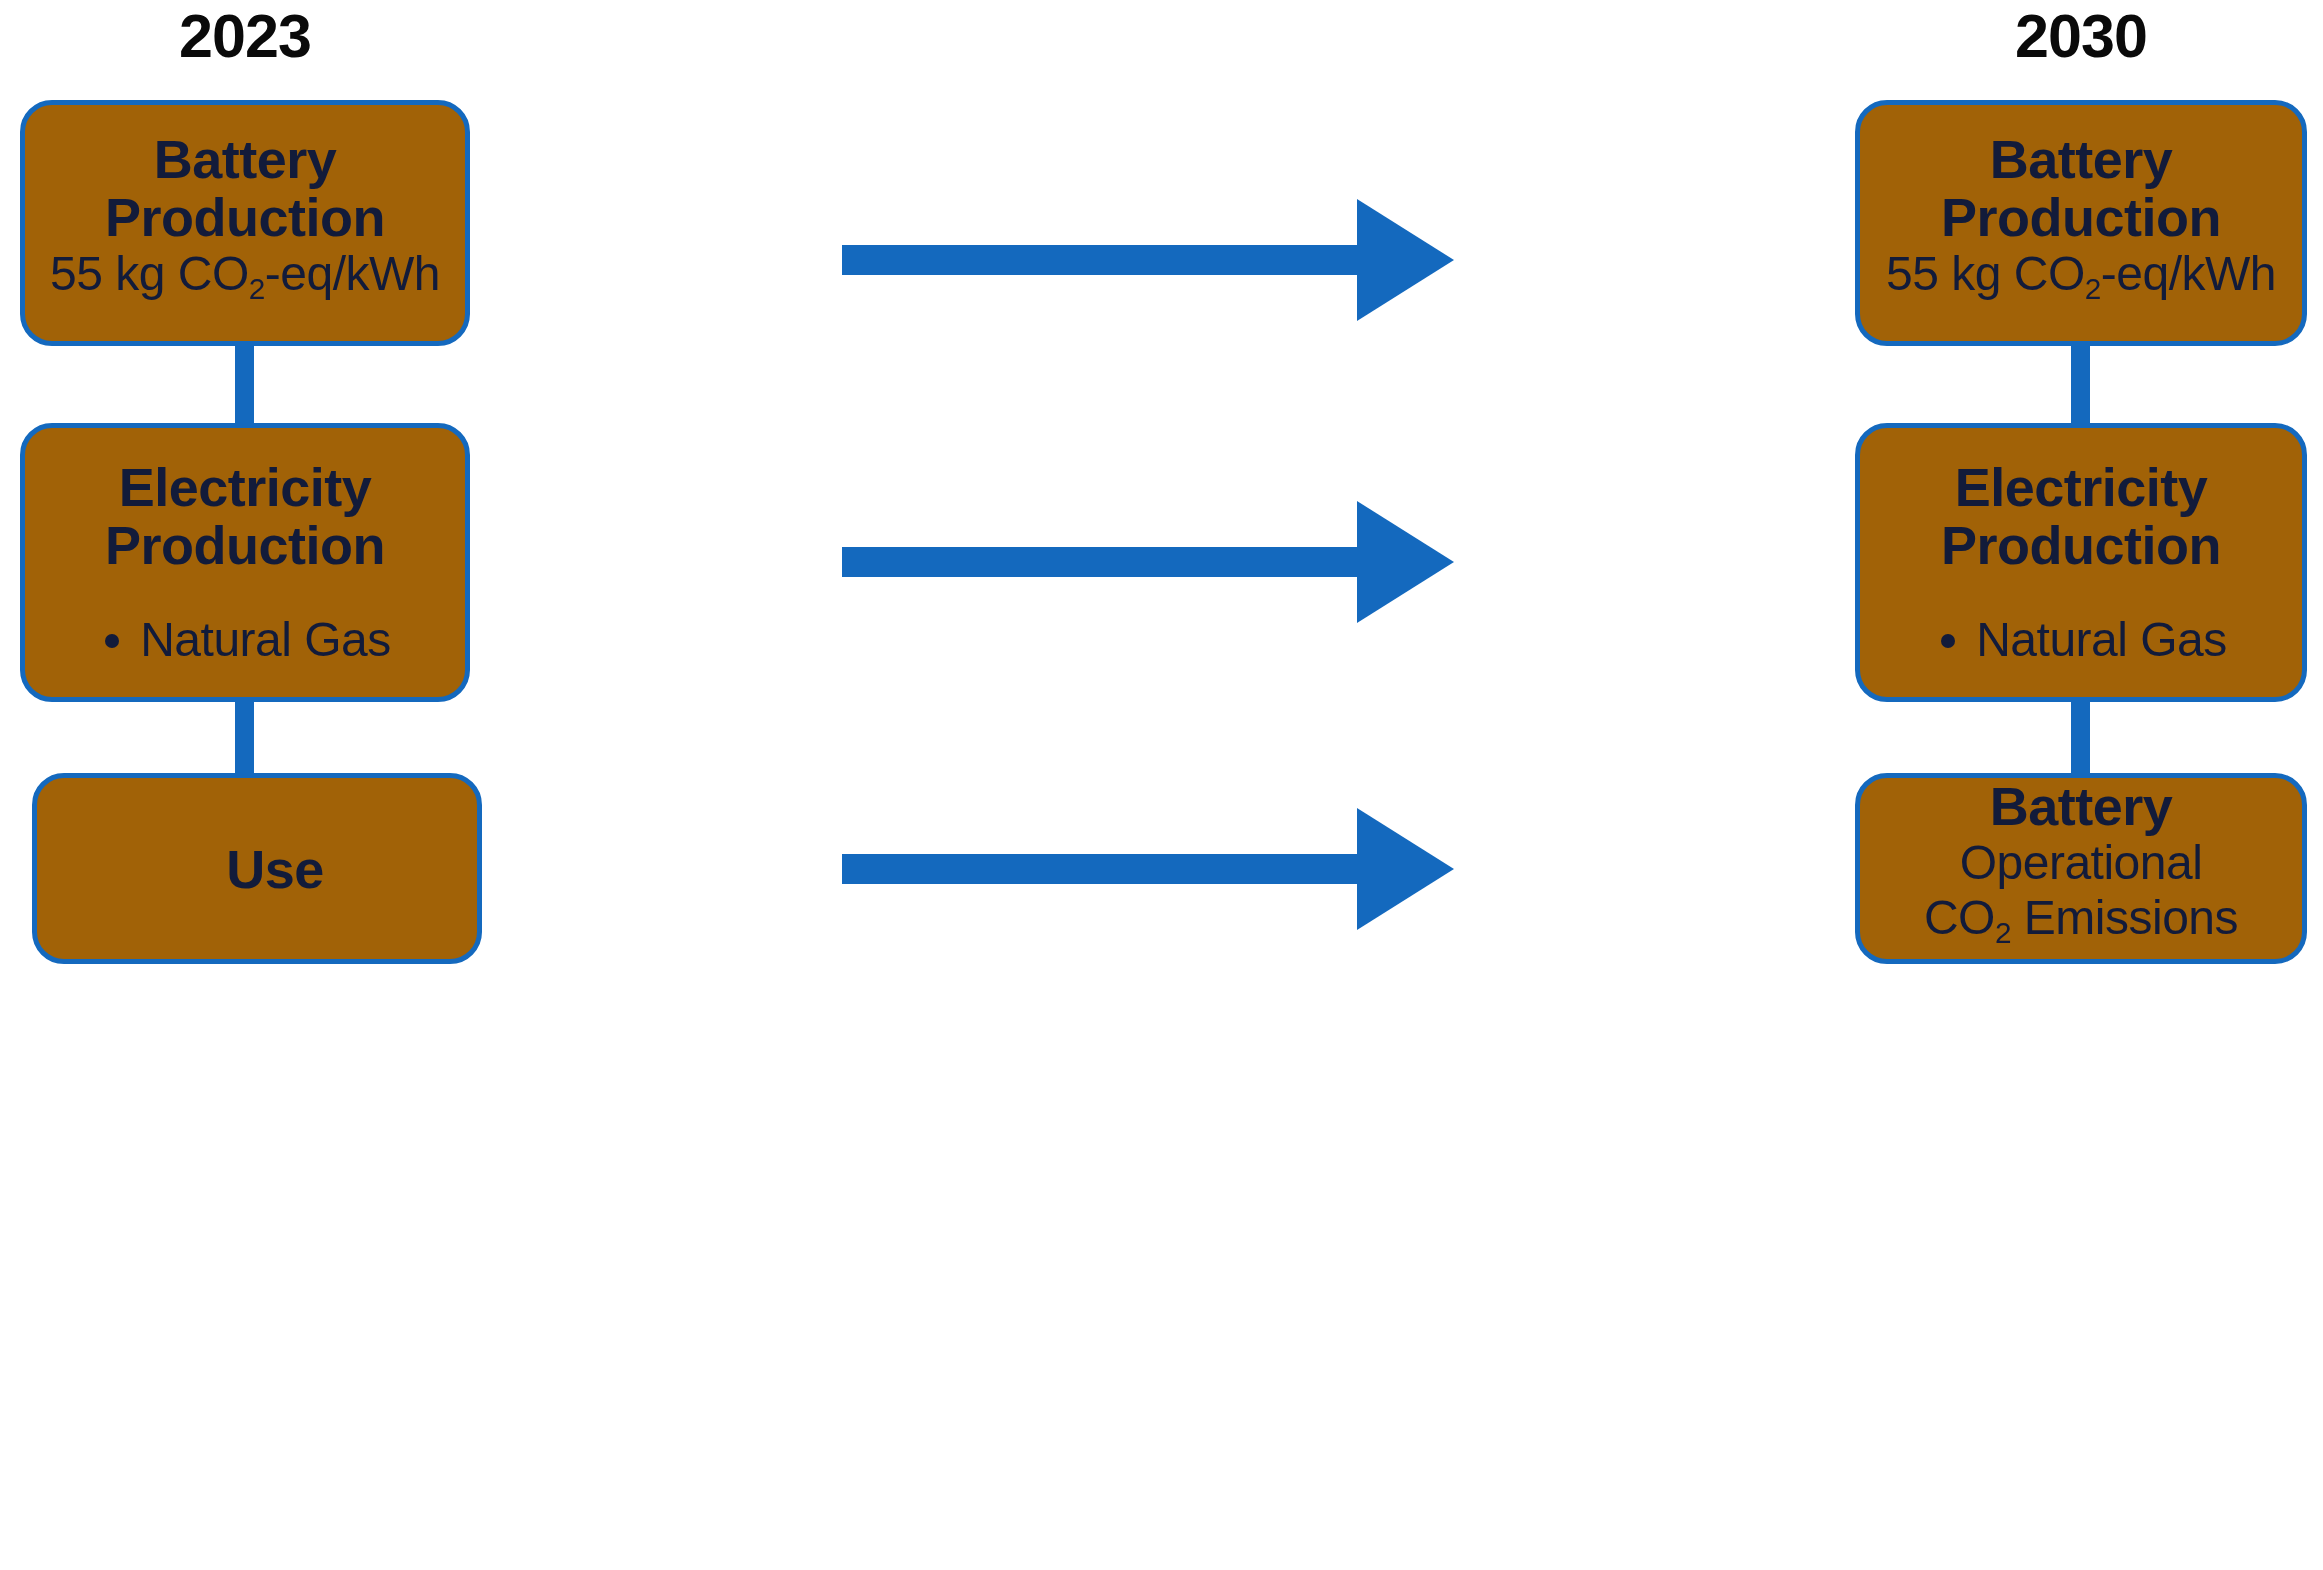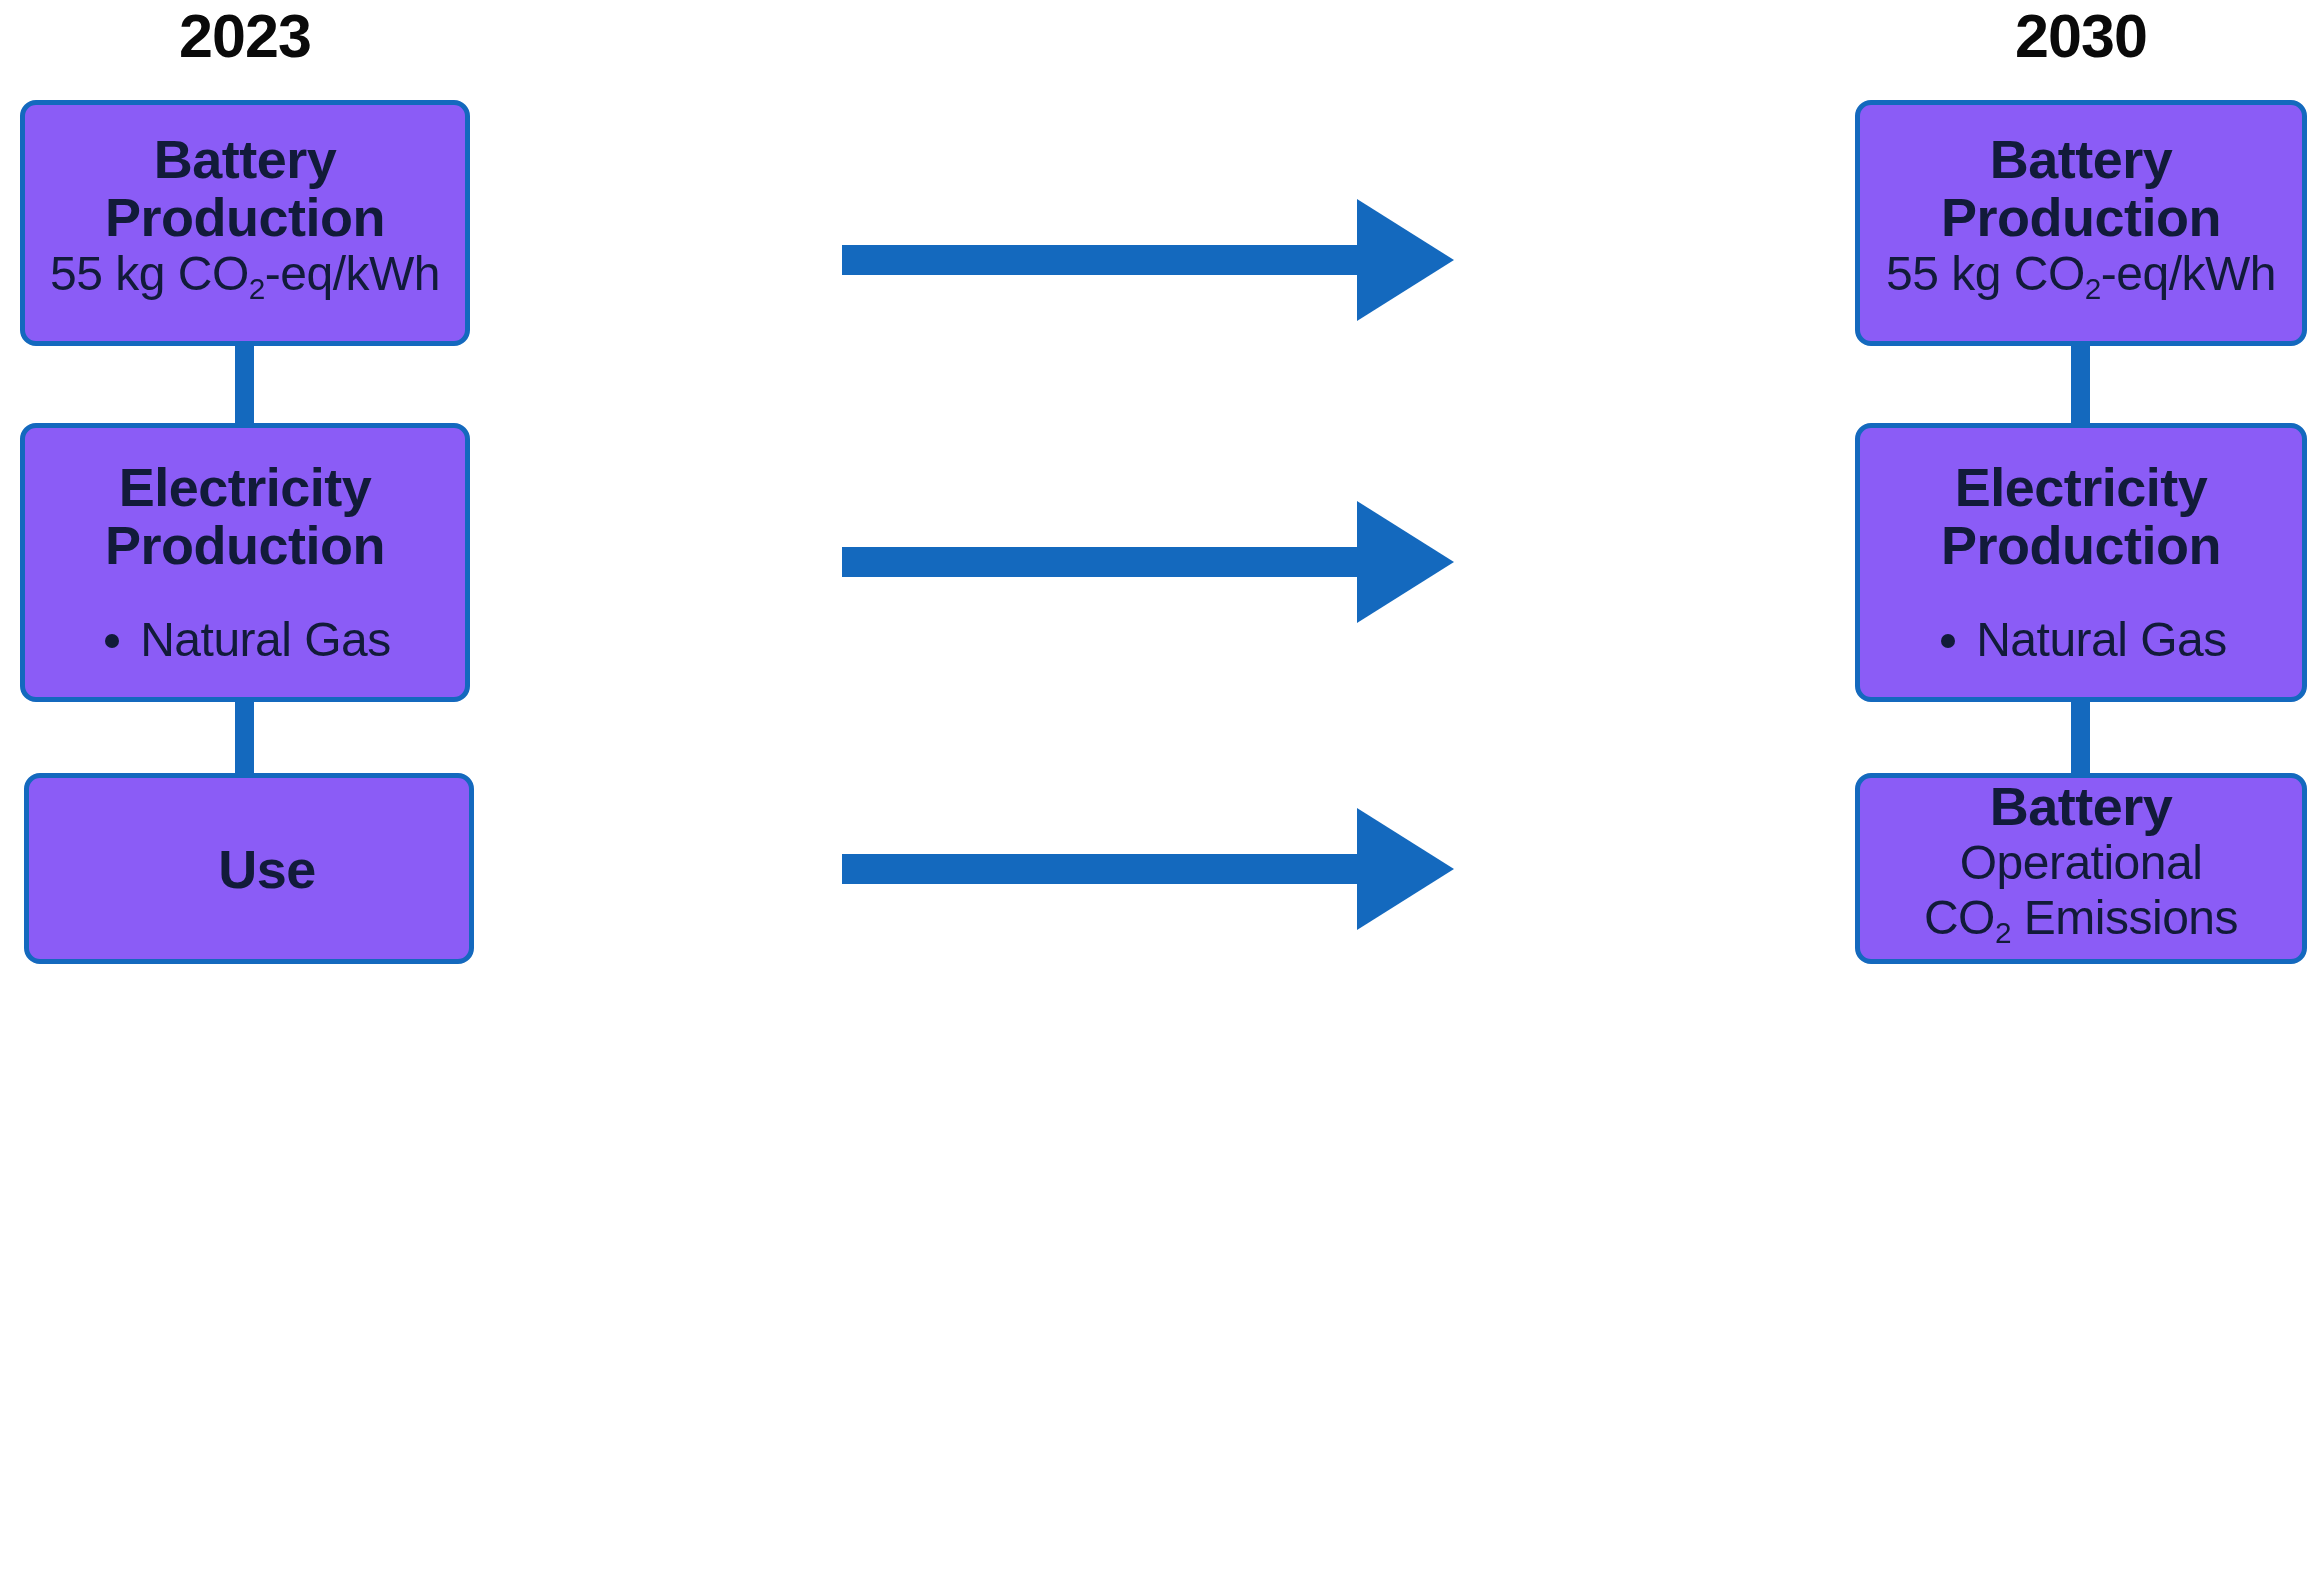--- a/index.html
+++ b/index.html
@@ -24,22 +24,22 @@
     letter-spacing:-0.9px;
   }
   #year-left{left:20px;  top:5.5px;  width:450px;}
   #year-right{left:1855px;top:5.5px; width:452px;}
 
   
   .node{
     position:absolute;
     box-sizing:border-box;
     border:5.5px solid #1469be;
-    border-radius:16px;
-    background:#8b5cf6;
+    border-radius:32px;
+    background:#a16207;
     display:flex;
     flex-direction:column;
     align-items:center;
     justify-content:center;
     text-align:center;
     z-index:3;
   }
   .node .title{
     font-weight:bold;
     font-size:54px;
@@ -78,21 +78,21 @@
     top:22px;
     width:14px;height:14px;
     border-radius:50%;
     background:#121b3a;
   }
   sub{font-size:0.62em;vertical-align:-0.30em;}
 
   
   #box-2023-battery     {left:20px;  top:100px; width:450px; height:246px;}
   #box-2023-electricity {left:20px;  top:423px; width:450px; height:279px;}
-  #box-2023-use         {left:24px;  top:773px; width:450px; height:191px;padding-left:36px;}
+  #box-2023-use         {left:32px;  top:773px; width:450px; height:191px;padding-left:36px;}
   
   #box-2030-battery     {left:1855px;top:100px; width:452px; height:246px;}
   #box-2030-electricity {left:1855px;top:423px; width:452px; height:279px;}
   #box-2030-use         {left:1855px;top:773px; width:452px; height:191px;}
 
   
   .vconn{
     position:absolute;
     width:19.4px;
     background:#1469be;

